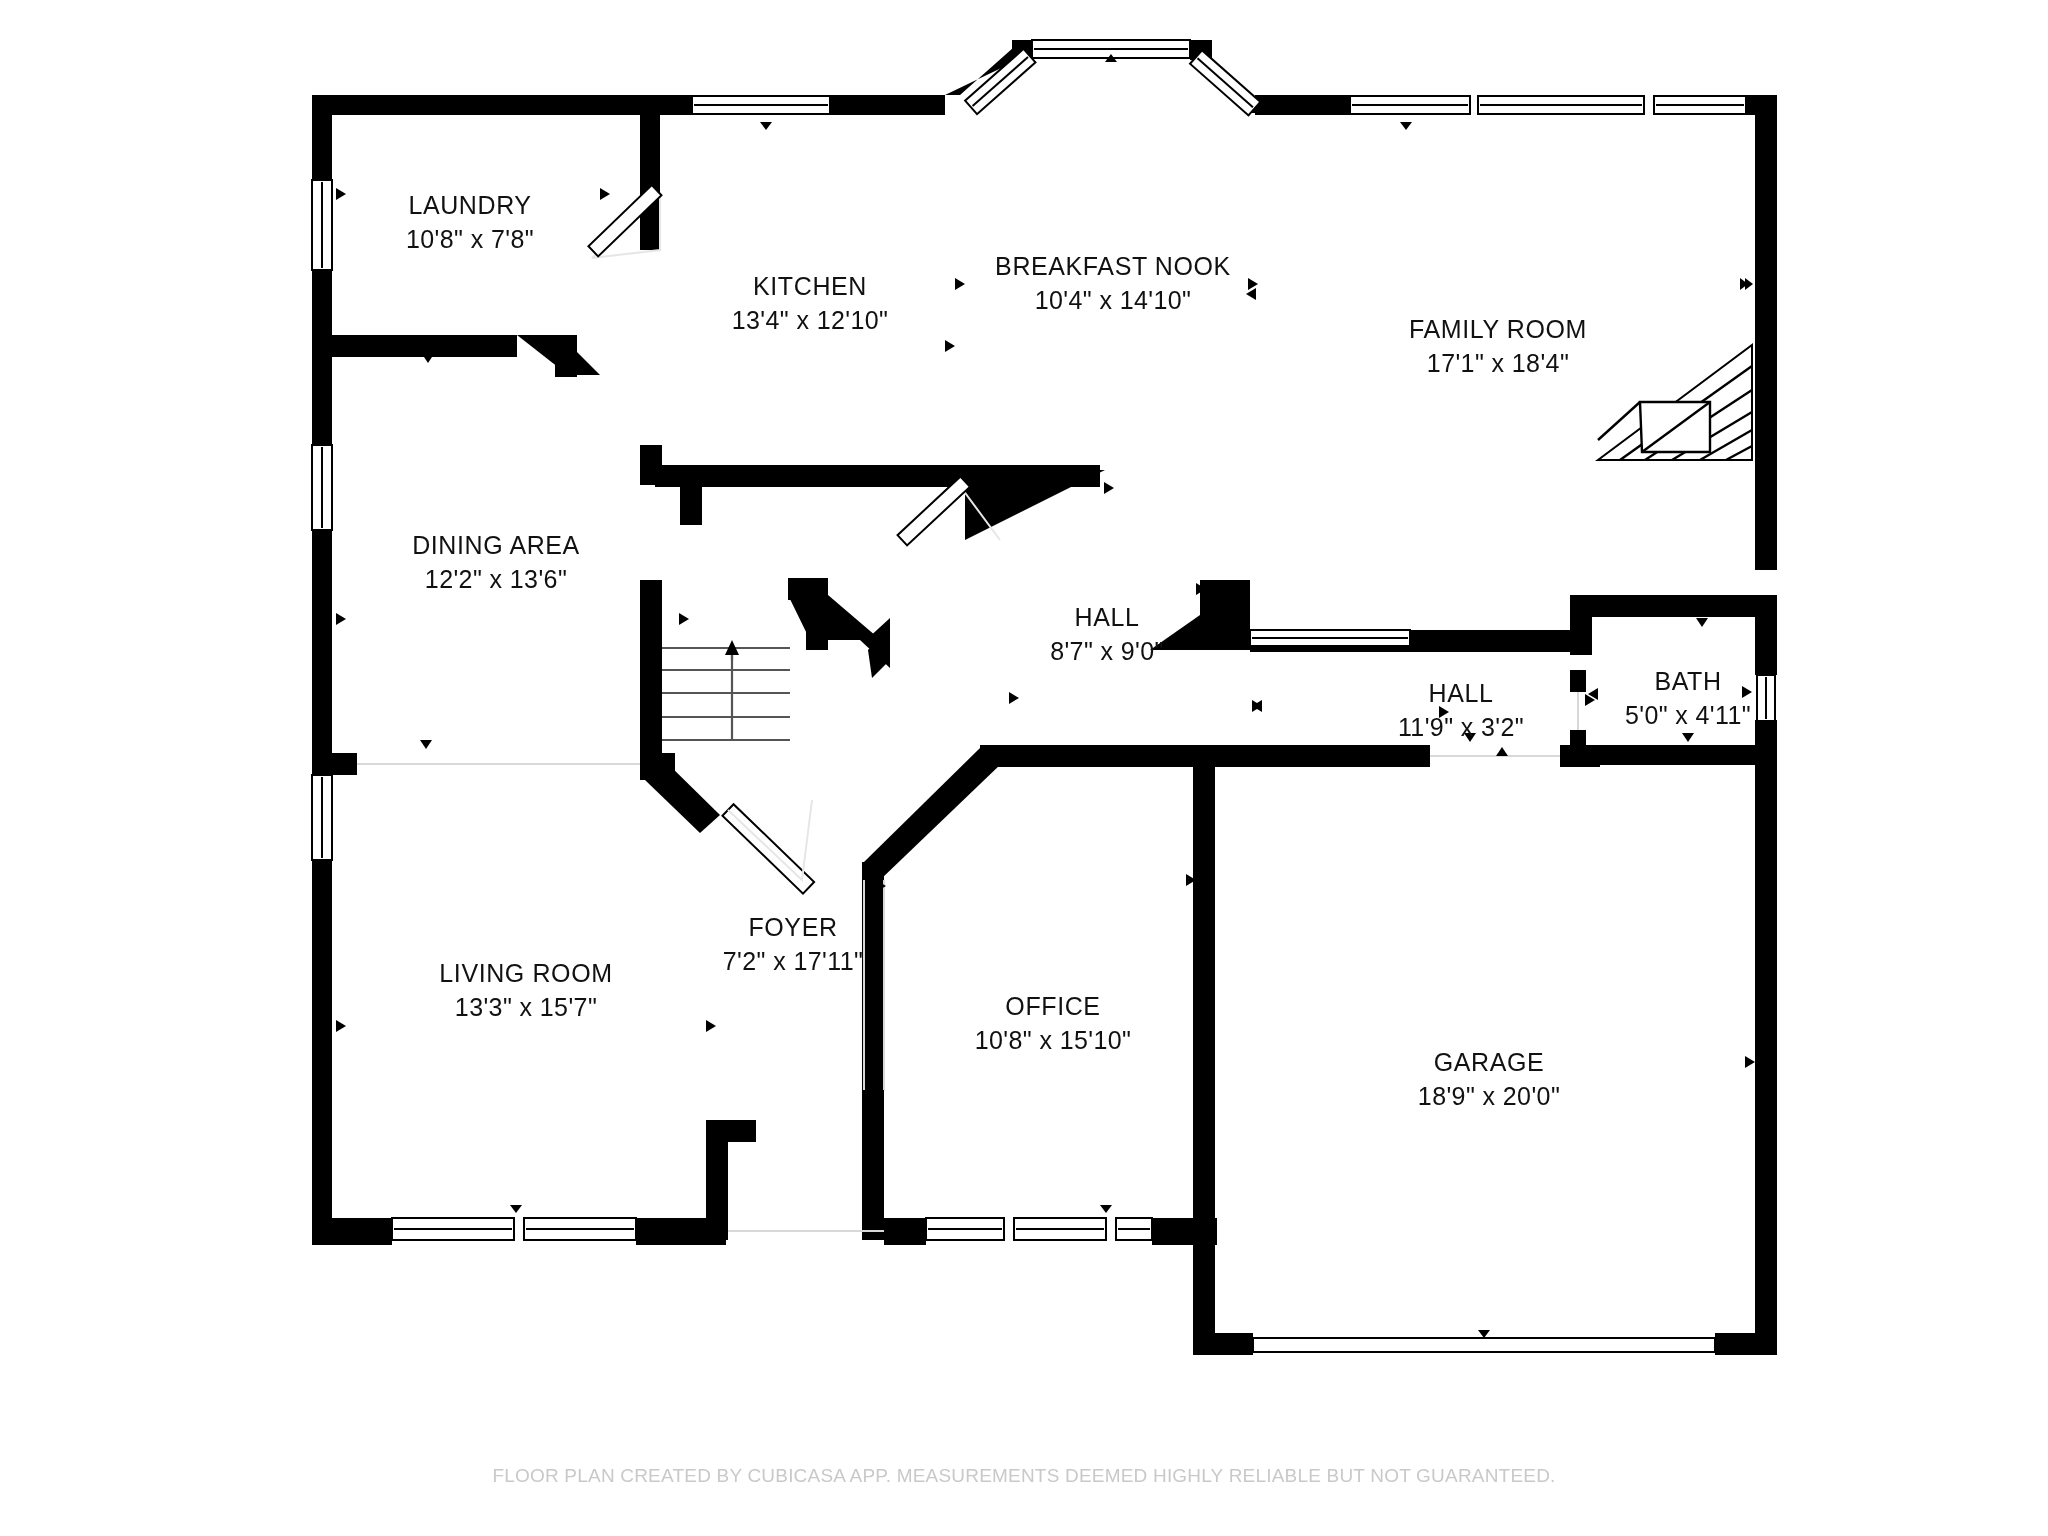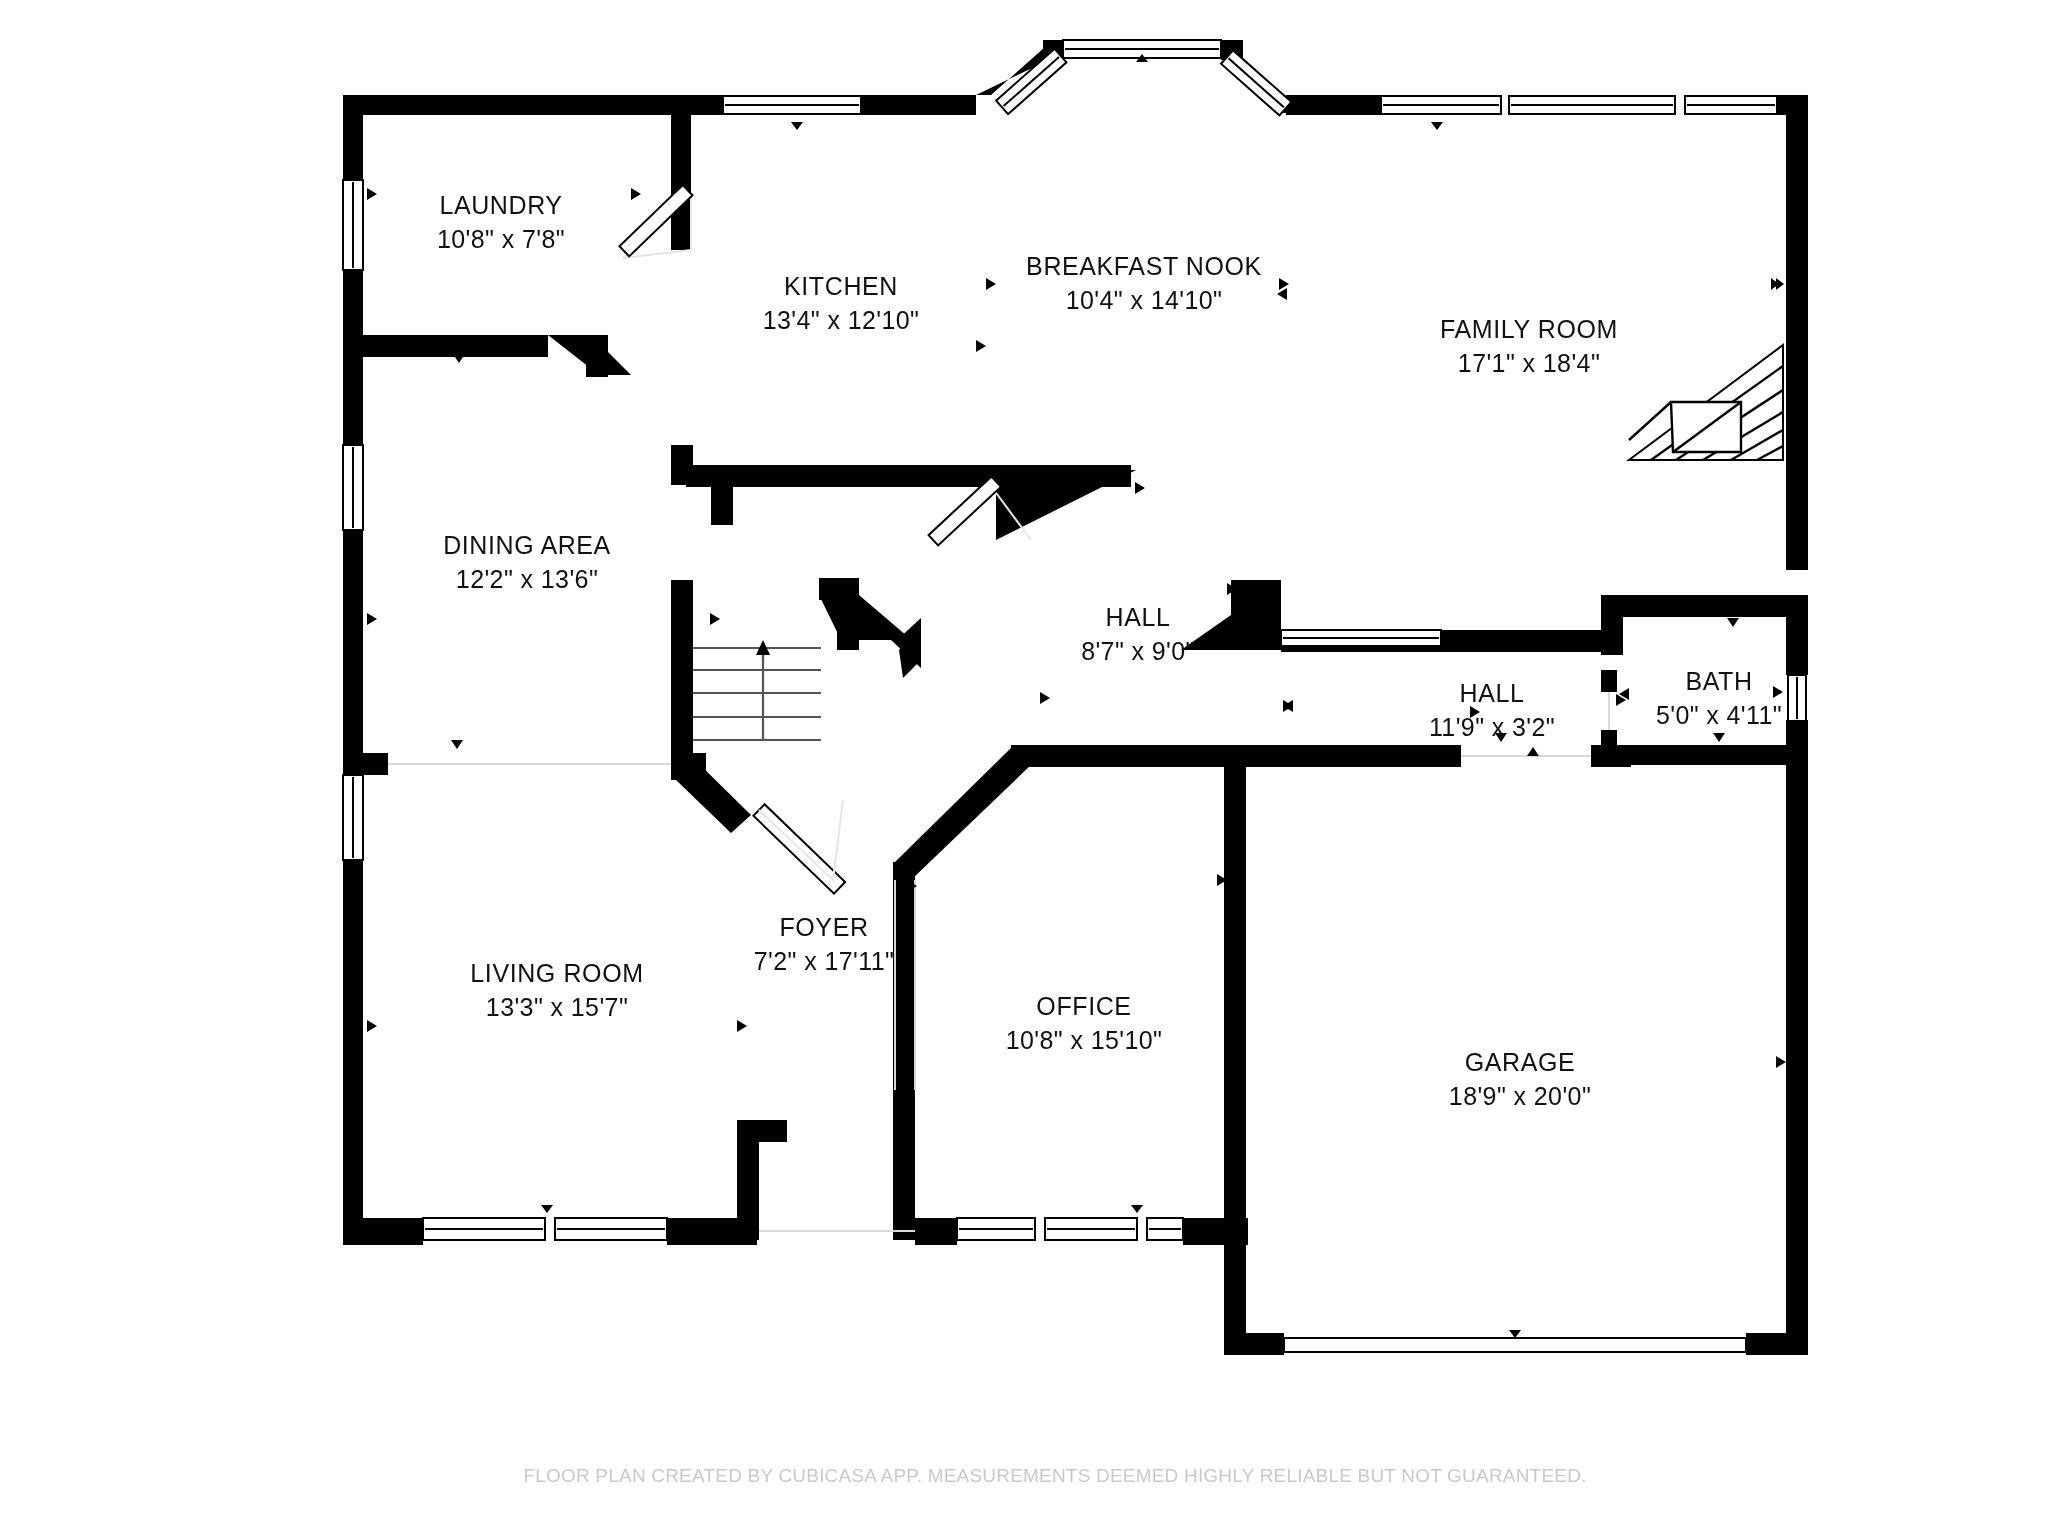--- a/index.html
+++ b/index.html
@@ -13,21 +13,20 @@
     height: 1536px;
     font-family: "Liberation Sans", sans-serif;
     position: relative;
     overflow: hidden;
   }
   #plan-root {
     position: absolute;
     left: 0; top: 0;
     width: 1892px;
     height: 1536px;
-    padding-left: 31px;
   }
   svg#floorplan {
     display: block;
     width: 2048px;
     height: 1536px;
   }
   .room-label {
     font-family: "Liberation Sans", sans-serif;
     fill: #111111;
     text-anchor: middle;

